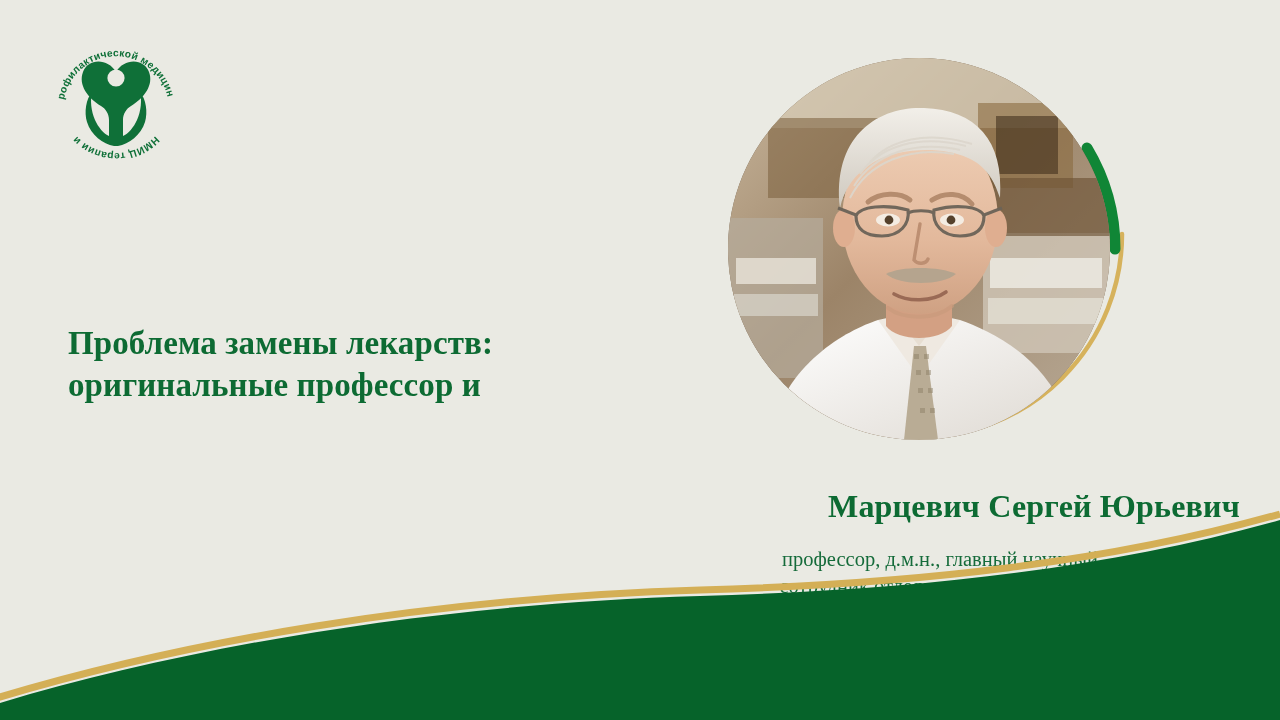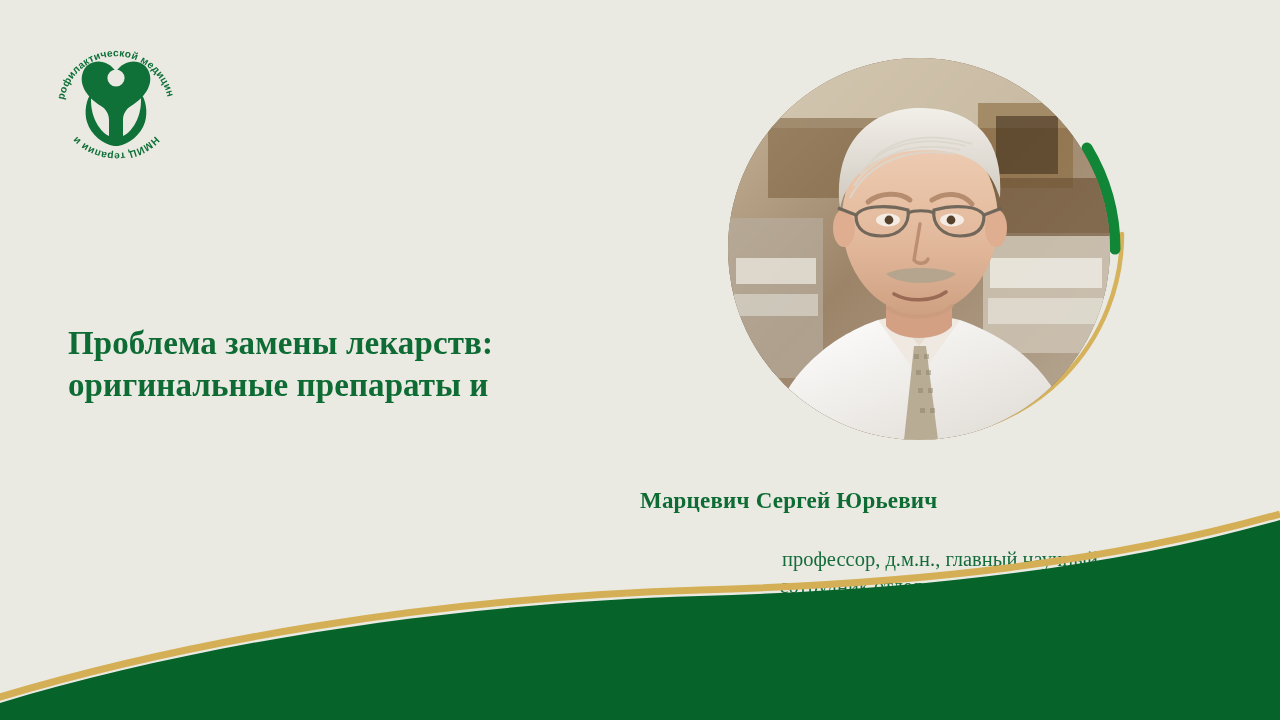--- a/index.html
+++ b/index.html
@@ -68,24 +68,24 @@
     background: #6b5c4a;
   }
   .photo-svg { display: block; width: 382px; height: 382px; }
 
   
   .speaker-name {
     position: absolute;
     left: 640px;
     top: 488px;
     width: 600px;
-    text-align: left;
+    text-align: right;
     color: #0d6b33;
     font-weight: bold;
-    font-size: 23px;
+    font-size: 32px;
     letter-spacing: 0.2px;
   }
   .speaker-role {
     position: absolute;
     left: 660px;
     top: 546px;
     width: 560px;
     text-align: center;
     color: #156b3a;
     font-size: 20.5px;
@@ -135,21 +135,21 @@
                  C 100 71, 102 84, 99 94
                  C 95 107, 83 116, 72 118
                  L 70 118 Z"></path>
         <circle cx="70" cy="50" r="8.6" fill="#eaeae3"></circle>
       </g>
     </svg>
   </div>
 
   <div class="headline">
     <span class="ln">Проблема замены лекарств:</span>
-    <span class="ln">оригинальные препараты и</span>
+    <span class="ln">оригинальные профессор и</span>
   </div>
 
   <div class="portrait-wrap">
 
     <svg class="rings" width="460" height="430" viewBox="0 0 460 430" style="position:absolute;left:0;top:0;" aria-hidden="true">
 
       <circle cx="219" cy="206" r="203" fill="none" stroke="#d6b25c" stroke-width="4.5" stroke-linecap="round" stroke-dasharray="830 1450" stroke-dashoffset="455"></circle>
 
       <circle cx="219" cy="221" r="196" fill="none" stroke="#108636" stroke-width="11" stroke-linecap="round" stroke-dasharray="790 1440" stroke-dashoffset="1105"></circle>
     </svg>

